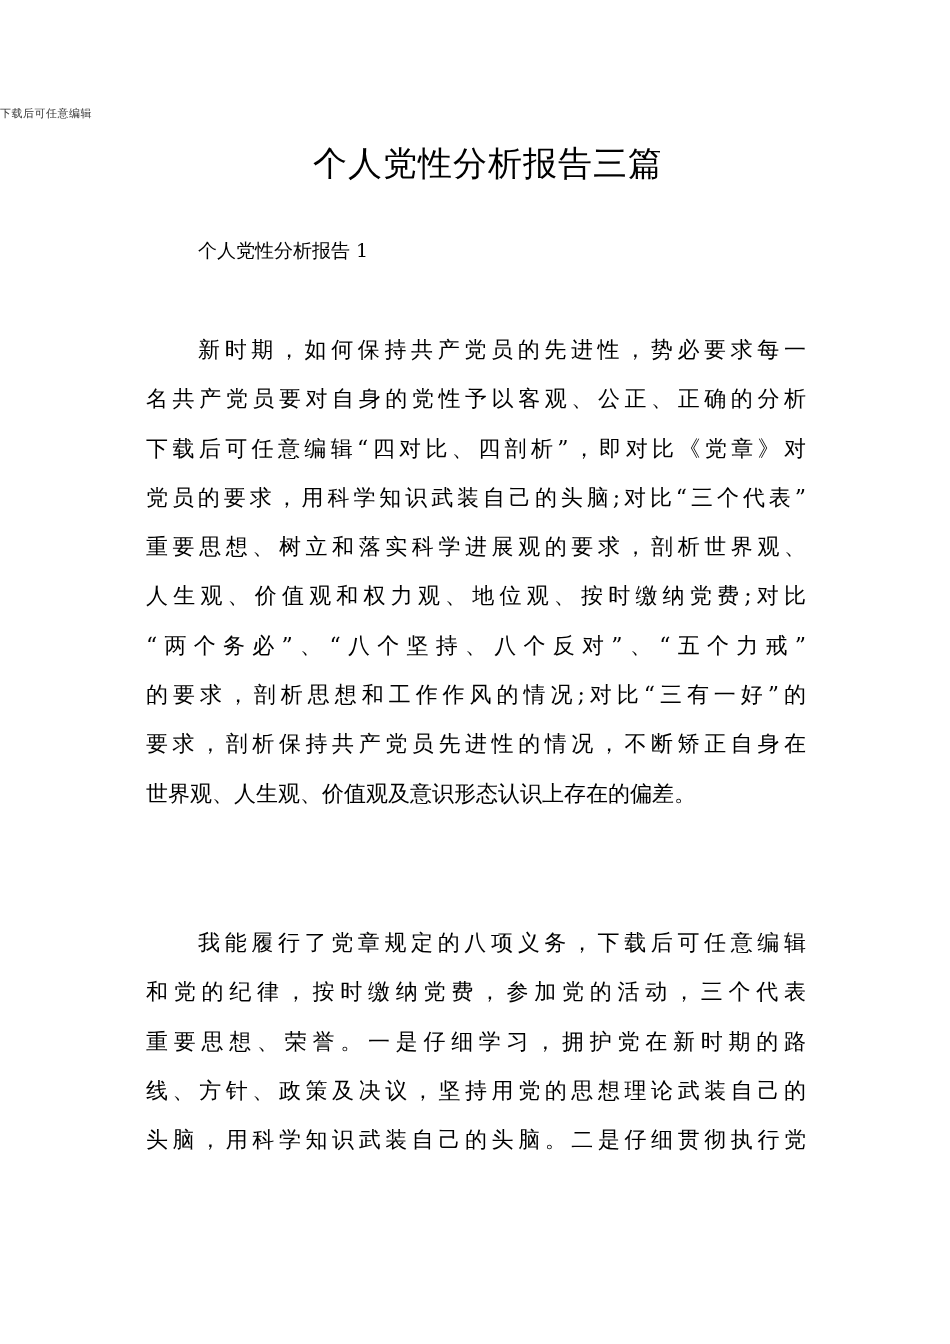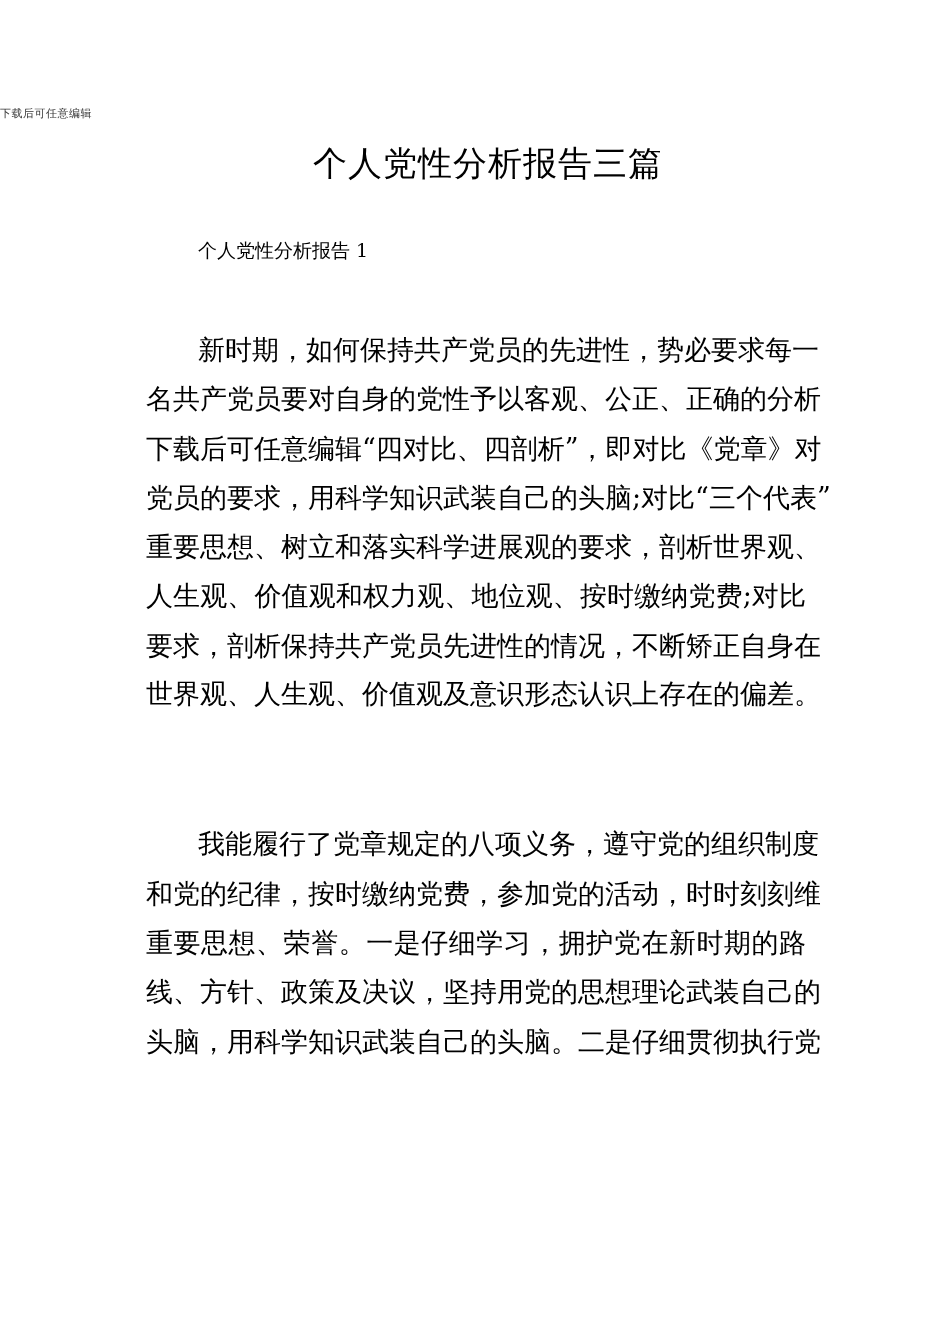--- a/index.html
+++ b/index.html
@@ -38,21 +38,21 @@
       letter-spacing: 1px;
       line-height: 52px;
     }
     .content {
       position: absolute;
       left: 146px;
       width: 660px;
       top: 225px;
     }
     .line {
-      font-size: 27px;
+      font-size: 22px;
       height: 49.3px;
       line-height: 49.3px;
       white-space: nowrap;
       text-align: justify;
       text-align-last: justify;
       letter-spacing: 0px;
     }
     .line.last {
       text-align-last: left;
       font-family: Liberation Serif, serif;
@@ -82,29 +82,31 @@
 
   <div class="gap-1"></div>
 
   <div>
     <div class="line indent">新时期，如何保持共产党员的先进性，势必要求每一</div>
     <div class="line">名共产党员要对自身的党性予以客观、公正、正确的分析</div>
     <div class="line">下载后可任意编辑“四对比、四剖析”，即对比《党章》对</div>
     <div class="line">党员的要求，用科学知识武装自己的头脑;对比“三个代表”</div>
     <div class="line">重要思想、树立和落实科学进展观的要求，剖析世界观、</div>
     <div class="line">人生观、价值观和权力观、地位观、按时缴纳党费;对比</div>
+    <div class="line">“两个务必”、“八个坚持、八个反对”、“五个力戒”</div>
+    <div class="line">的要求，剖析思想和工作作风的情况;对比“三有一好”的</div>
     <div class="line">要求，剖析保持共产党员先进性的情况，不断矫正自身在</div>
     <div class="line last">世界观、人生观、价值观及意识形态认识上存在的偏差。</div>
   </div>
 
   <div class="gap-2"></div>
 
 
   <div class="gap-2"></div>
 
   <div>
-    <div class="line indent">我能履行了党章规定的八项义务，遵守党的组织制度</div>
-    <div class="line">和党的纪律，按时缴纳党费，参加党的活动，时时刻刻维</div>
+    <div class="line indent">我能履行了党章规定的八项义务，下载后可任意编辑</div>
+    <div class="line">和党的纪律，按时缴纳党费，参加党的活动，三个代表</div>
     <div class="line">重要思想、荣誉。一是仔细学习，拥护党在新时期的路</div>
     <div class="line">线、方针、政策及决议，坚持用党的思想理论武装自己的</div>
     <div class="line">头脑，用科学知识武装自己的头脑。二是仔细贯彻执行党</div>
   </div>
 </div>
 
 </body></html>

